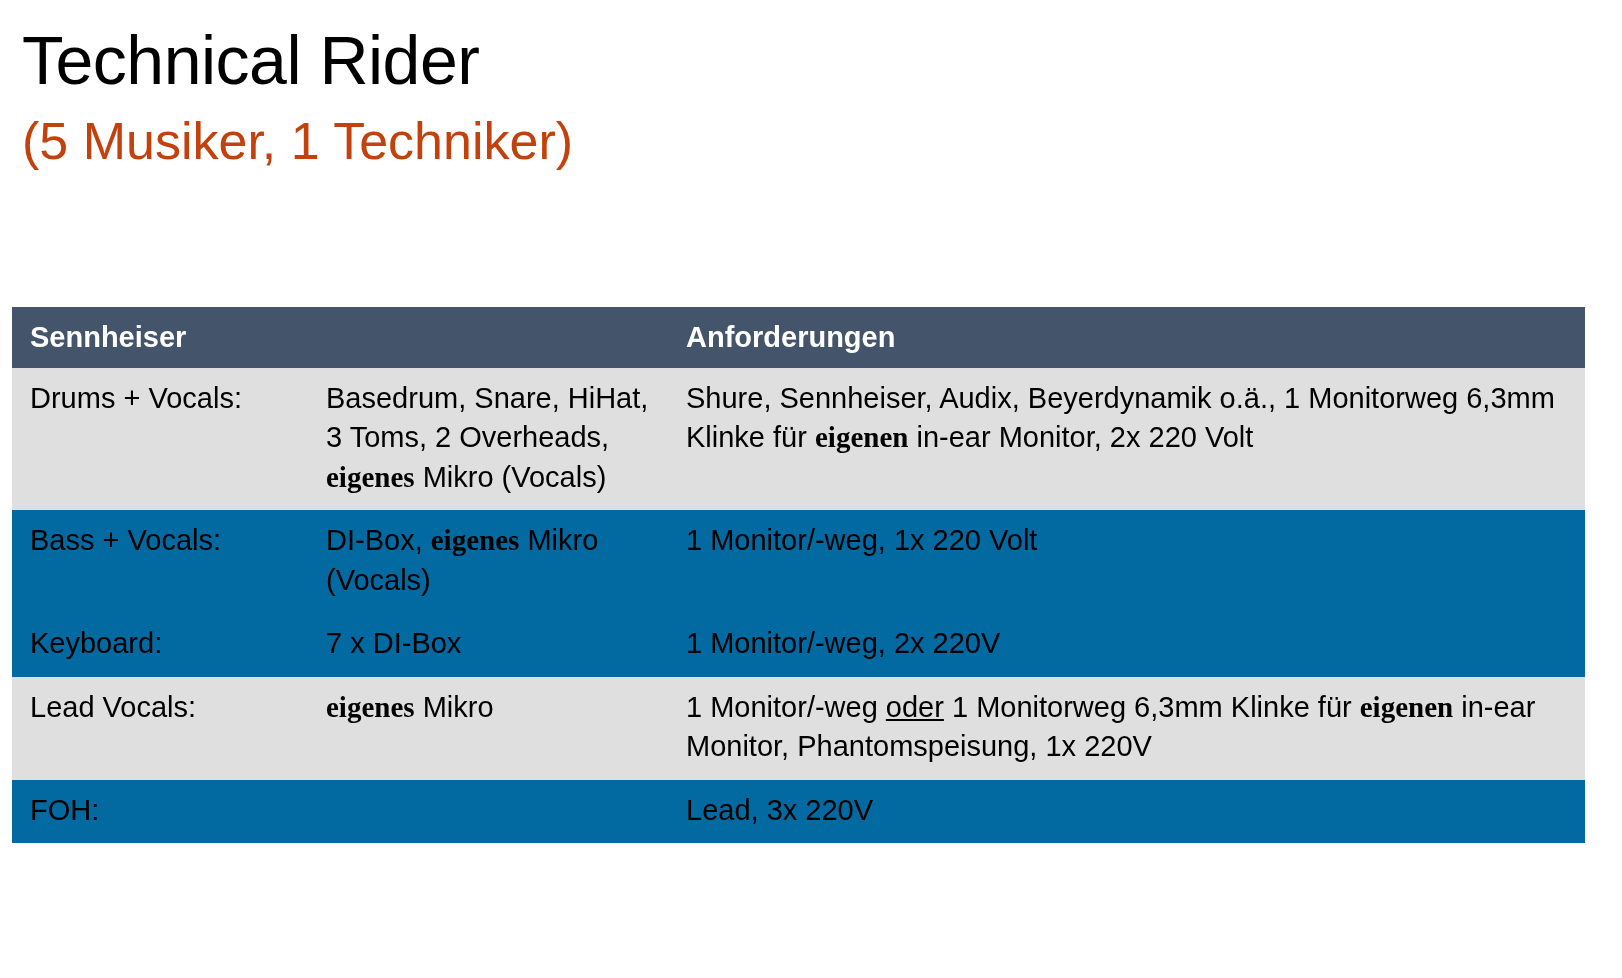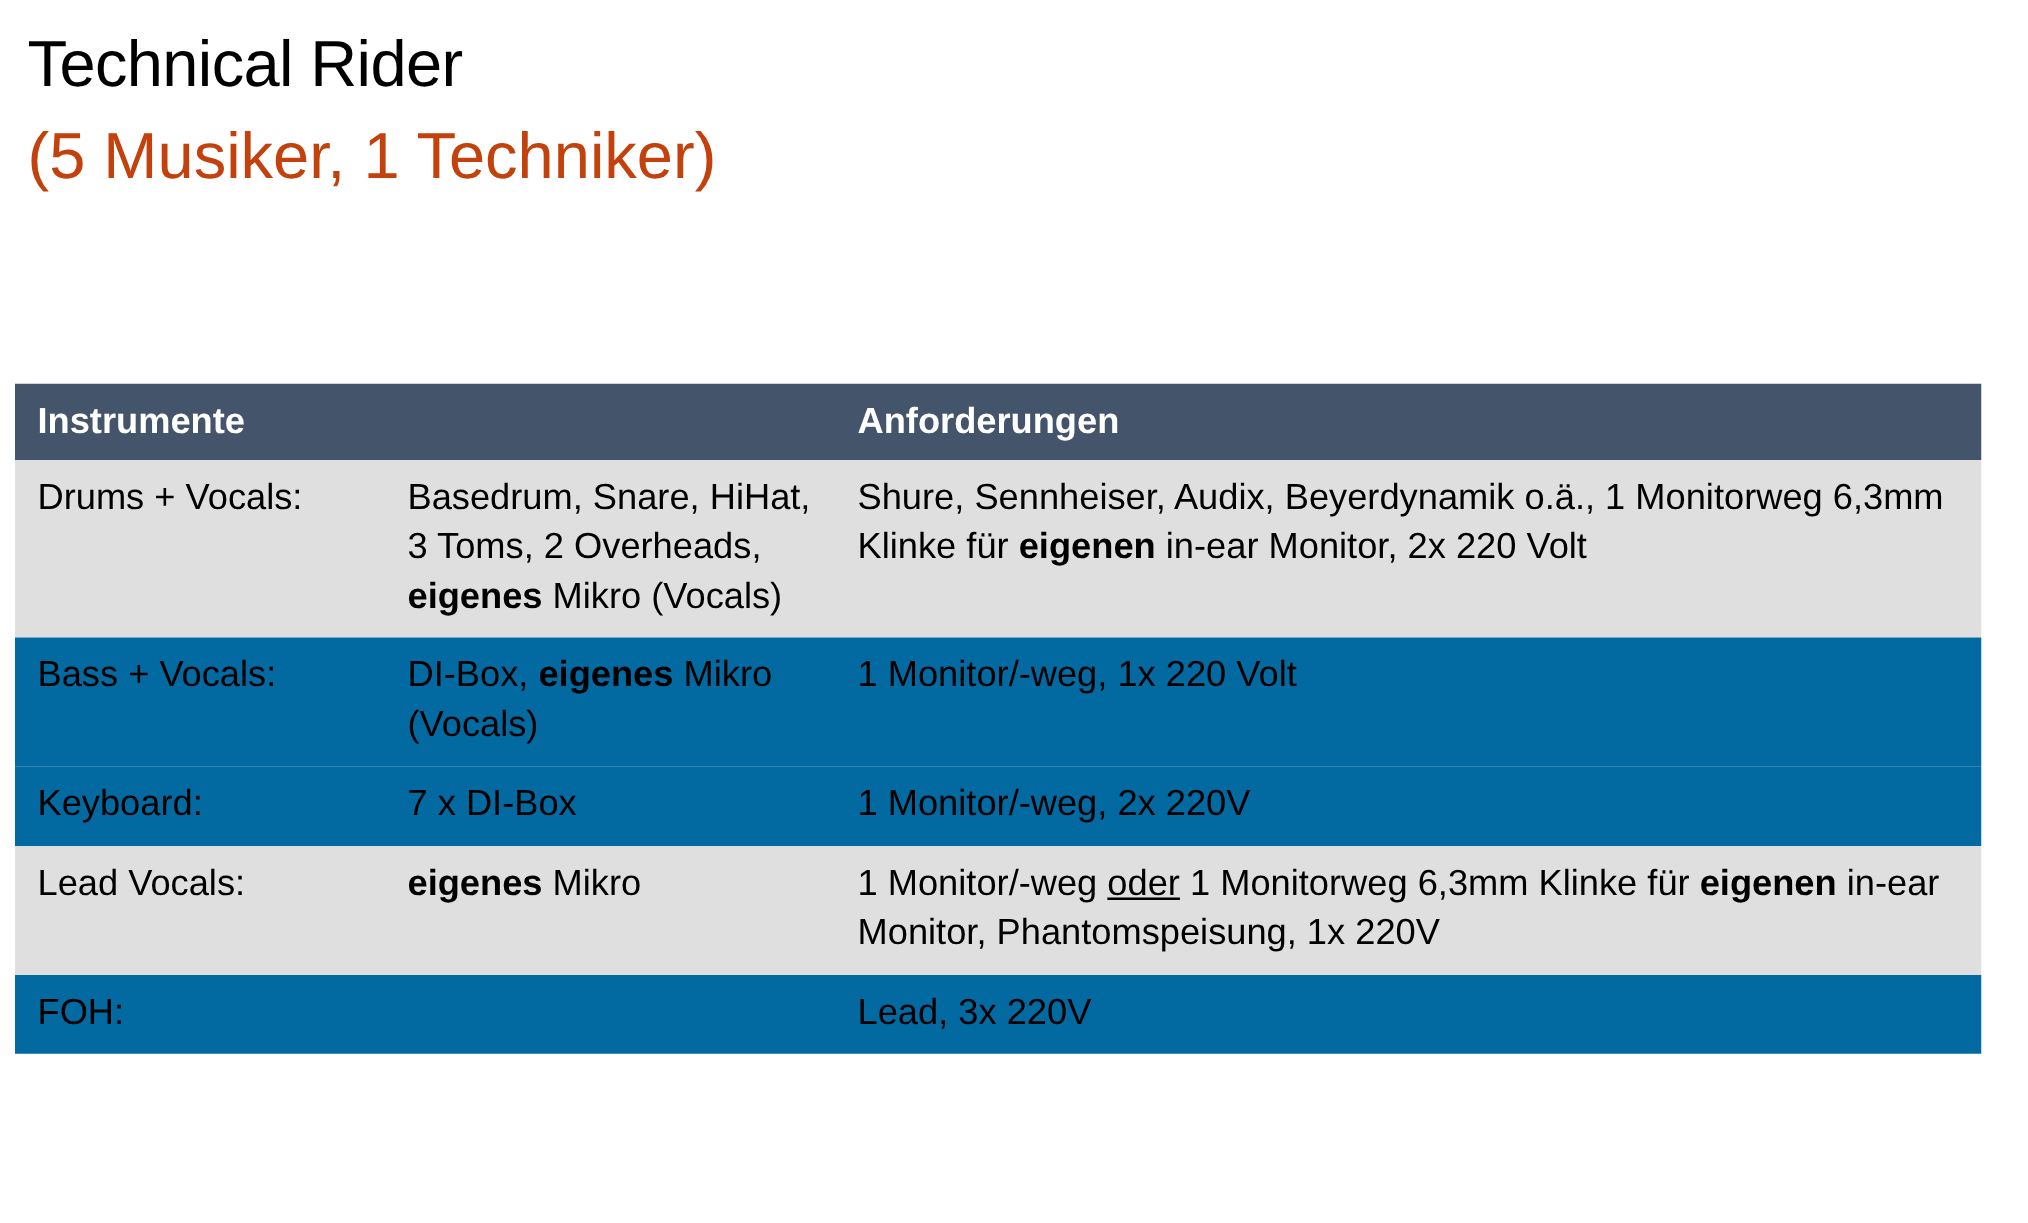--- a/index.html
+++ b/index.html
@@ -25,21 +25,21 @@
   }
 
   
   .title-block {
     position: absolute;
     left: 22px;
     top: 28px;
     width: 1300px;
   }
   .slide-title {
-    font-size: 52px;
+    font-size: 68px;
     font-weight: 400;
     line-height: 0.95;
     letter-spacing: -0.5px;
     color: #000000;
     margin: 0;
     white-space: nowrap;
   }
   .slide-subtitle {
     font-size: 52px;
     font-weight: 400;
@@ -81,21 +81,21 @@
     padding: 11px 14px 13px 18px;
     border: 0;
     word-wrap: break-word;
   }
 
   .rider-table tbody tr.row-odd td { background: #DFDFDF; }
   .rider-table tbody tr.row-even td { background: #0369a1; }
 
   .cell-label { font-weight: normal; white-space: nowrap; }
 
-  .cell-text b { font-weight: bold; }
+  .cell-text b { font-weight: bold; font-family: Liberation Serif, serif; }
   .cell-text u { text-decoration: underline; text-underline-offset: 2px; }
 
   .c3-cell { padding-right: 90px; }
 </style>
 </head>
 <body>
 
 <div class="slide">
 
   <div class="title-block">
@@ -104,21 +104,21 @@
   </div>
 
   <table class="rider-table">
     <colgroup>
       <col class="c1">
         <col class="c2">
         <col class="c3">
     </colgroup>
     <thead>
       <tr>
-        <th colspan="2">Instrumente</th>
+        <th colspan="2">Sennheiser</th>
         <th>Anforderungen</th>
       </tr>
     </thead>
     <tbody>
       <tr class="row-odd">
         <td class="cell-label">Drums + Vocals:</td>
         <td class="cell-text">Basedrum, Snare, HiHat, 3 Toms, 2 Overheads, <b>eigenes</b> Mikro (Vocals)</td>
         <td class="cell-text c3-cell">Shure, Sennheiser, Audix, Beyerdynamik o.ä., 1 Monitorweg 6,3mm Klinke für <b>eigenen</b> in-ear Monitor, 2x 220 Volt</td>
       </tr>
       <tr class="row-even">

